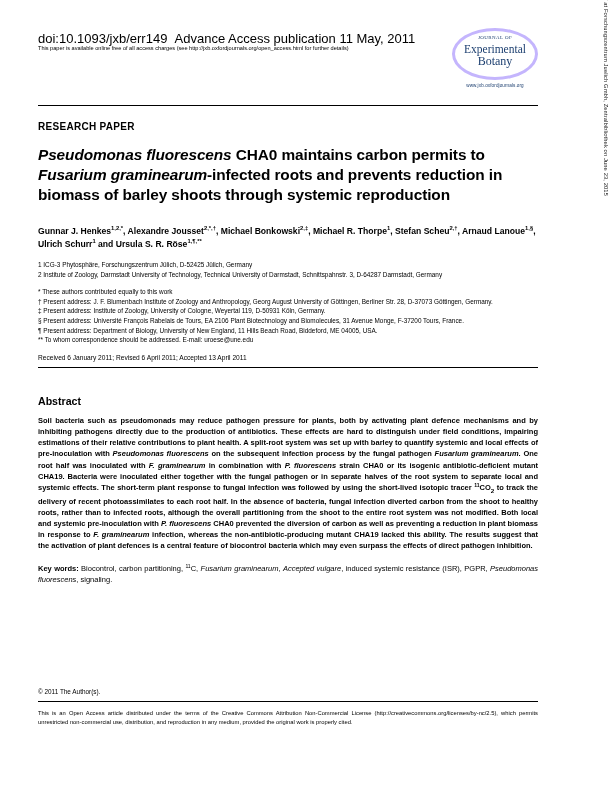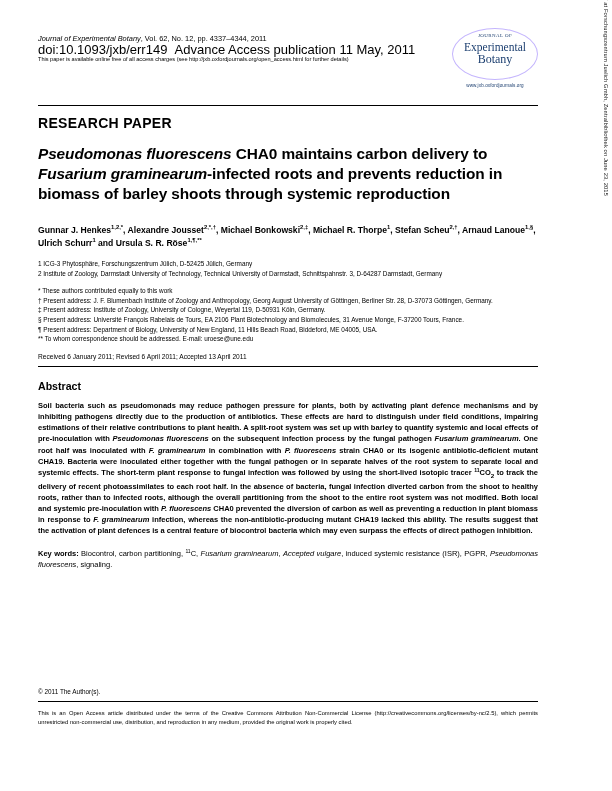--- a/index.html
+++ b/index.html
@@ -56,21 +56,21 @@
     position: absolute;
     right: 0px;
     top: -6px;
     width: 86px;
     text-align: center;
   }
   .logo-oval {
     position: relative;
     width: 86px;
     height: 52px;
-    border: 1px solid #c4b5fd;
+    border: 3px solid #c4b5fd;
     border-radius: 50%;
     box-sizing: border-box;
   }
   .logo-top {
     position: absolute;
     top: 4px;
     left: 0;
     right: 0;
     font-size: 5px;
     letter-spacing: .4px;
@@ -104,24 +104,24 @@
     border-top: 0.8px solid #000;
     margin: 7px 0 0 0;
   }
   .rule-thin {
     border: 0;
     border-top: 0.6px solid #000;
     margin: 6px 0 0 0;
   }
 
   .section-label {
-    font-size: 14px;
+    font-size: 10px;
     font-weight: bold;
     letter-spacing: .3px;
-    margin-top: 9px;
+    margin-top: 15px;
   }
 
   
   h1.title {
     font-size: 15.4px;
     line-height: 20px;
     font-weight: bold;
     margin: 13px 0 0 0;
     letter-spacing: -0.1px;
   }
@@ -154,21 +154,21 @@
 
   .received {
     margin-top: 9px;
     font-size: 6.6px;
   }
 
   
   h2.abstract-head {
     font-size: 10.6px;
     font-weight: bold;
-    margin: 13px 0 0 0;
+    margin: 27px 0 0 0;
   }
   .abstract {
     margin-top: 8px;
     font-size: 7.5px;
     line-height: 11.2px;
     text-align: justify;
     font-weight: bold;
   }
   .abstract .ital { font-style: italic; }
   .keywords {
@@ -212,23 +212,20 @@
 </style>
 </head>
 <body>
 
 <div class="page">
 
   <div class="content">
 
     <div class="header-wrap">
       <div class="header-text">
-        <div class="journal-line">
-          <span class="ital">Journal of Experimental Botany</span><span>, Vol. 62, No. 12, pp. 4337–4344, 2011</span>
-        </div>
         <div class="doi-line">
           <span>doi:10.1093/jxb/err149</span>&nbsp;&nbsp;<span>Advance Access publication 11 May, 2011</span>
         </div>
         <div class="openaccess-line">This paper is available online free of all access charges (see http://jxb.oxfordjournals.org/open_access.html for further details)</div>
       </div>
 
       <div class="logo">
         <div class="logo-oval">
           <div class="logo-top">JOURNAL OF</div>
           <div class="logo-main">
@@ -238,21 +235,21 @@
         </div>
         <div class="logo-url">www.jxb.oxfordjournals.org</div>
       </div>
     </div>
 
     <hr class="rule">
 
     <div class="section-label">RESEARCH PAPER</div>
 
     <h1 class="title">
-      <span class="ital">Pseudomonas fluorescens</span><span> CHA0 maintains carbon delivery to </span><span class="ital">Fusarium graminearum</span><span>-infected roots and prevents reduction in biomass of barley shoots through systemic reproduction</span>
+      <span class="ital">Pseudomonas fluorescens</span><span> CHA0 maintains carbon permits to </span><span class="ital">Fusarium graminearum</span><span>-infected roots and prevents reduction in biomass of barley shoots through systemic reproduction</span>
     </h1>
 
     <div class="authors">
       Gunnar J. Henkes<sup>1,2,</sup><sup>*</sup>, Alexandre Jousset<sup>2,*,†</sup>, Michael Bonkowski<sup>2,‡</sup>, Michael R. Thorpe<sup>1</sup>, Stefan Scheu<sup>2,†</sup>, Arnaud Lanoue<sup>1,§</sup>, Ulrich Schurr<sup>1</sup> and Ursula S. R. Röse<sup>1,¶,**</sup>
     </div>
 
     <div class="affils">
       <div class="affil">1  ICG-3 Phytosphäre, Forschungszentrum Jülich, D-52425 Jülich, Germany</div>
       <div class="affil">2  Institute of Zoology, Darmstadt University of Technology, Technical University of Darmstadt, Schnittspahnstr. 3, D-64287 Darmstadt, Germany</div>
     </div>

